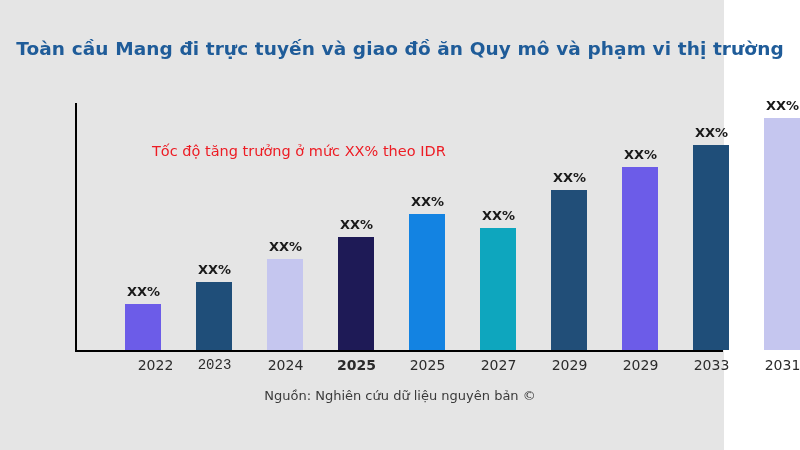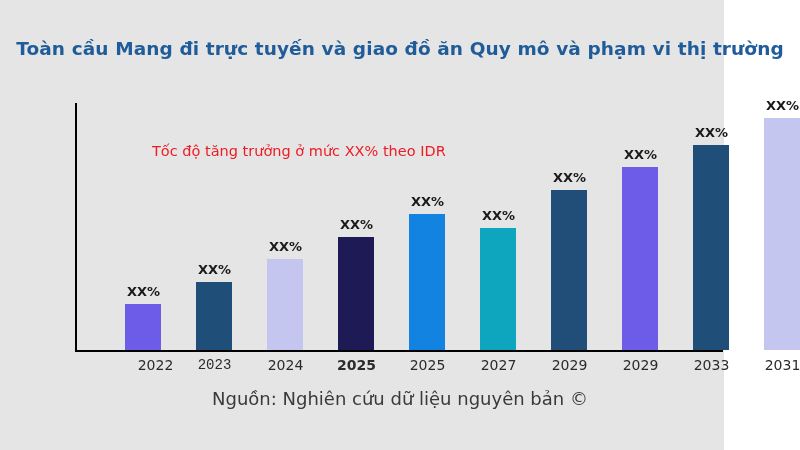--- a/index.html
+++ b/index.html
@@ -108,21 +108,21 @@
     white-space: nowrap;
   }
 
   
   .source-note {
     position: absolute;
     left: 0;
     top: 388px;
     width: 800px;
     text-align: center;
-    font-size: 18px;
+    font-size: 13px;
     color: #3a3a3a;
     white-space: nowrap;
   }
 </style>
 </head>
 <body>
 
 <div id="chart-root">
 
   <div class="chart-title">Toàn cầu Mang đi trực tuyến và giao đồ ăn Quy mô và phạm vi thị trường</div>

